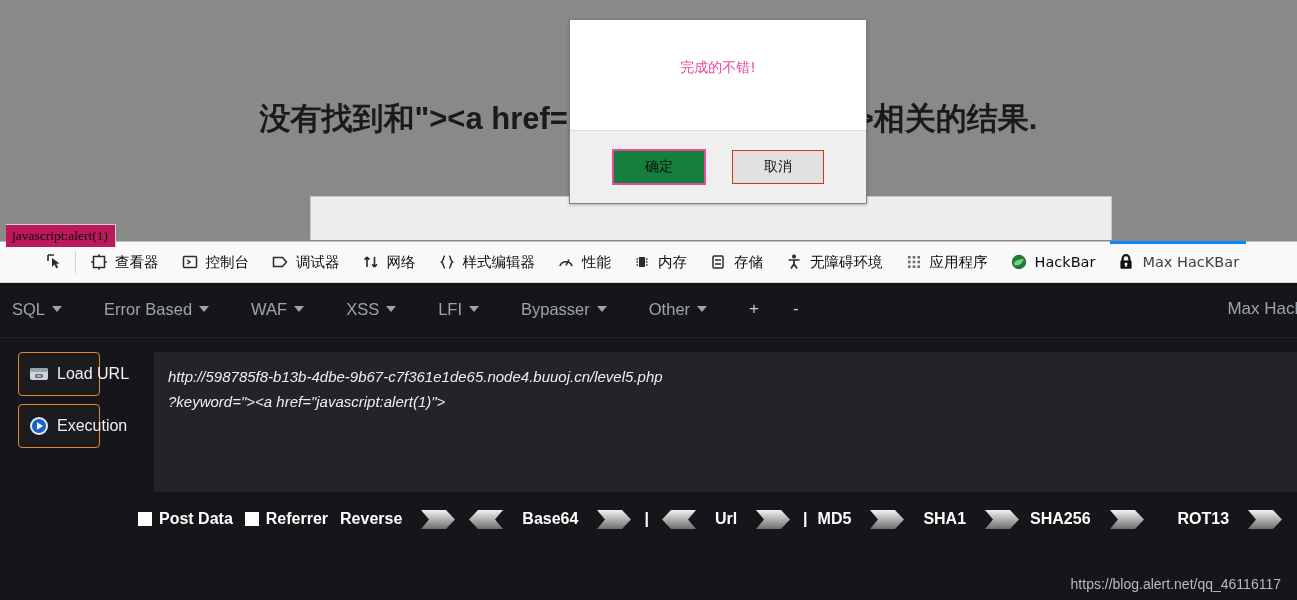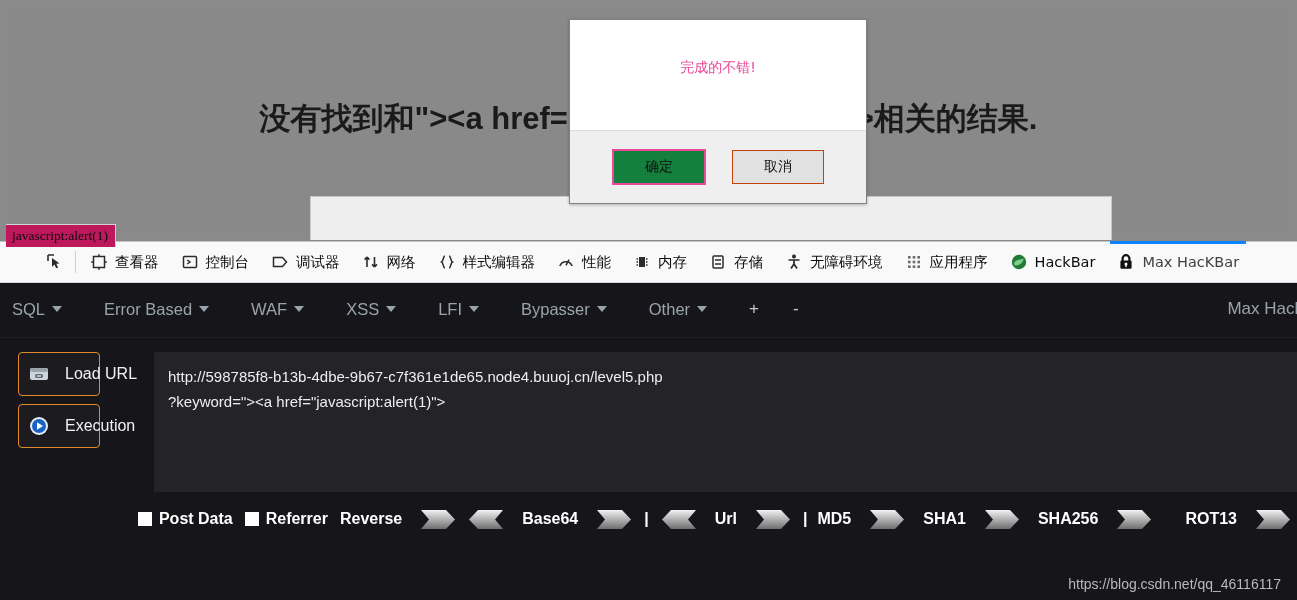--- a/index.html
+++ b/index.html
@@ -98,31 +98,31 @@
   .hb-plusminus{color:#c3c9ce;font-size:17px;margin-right:34px;cursor:default;}
   #hb-brand{
     position:absolute;right:-6px;top:50%;transform:translateY(-50%);
     color:#9aa4ad;font-size:17px;white-space:nowrap;
   }
 
   #hb-main{display:flex;padding:14px 0 0 0;height:140px;}
   #hb-buttons{width:120px;padding-left:18px;display:flex;flex-direction:column;gap:8px;}
   .hb-btn{
     width:82px;height:44px;border:1px solid #e08a2e;border-radius:4px;
-    background:#1b1b20;display:flex;align-items:center;gap:14px;padding-left:8px;
+    background:#1b1b20;display:flex;align-items:center;gap:6px;padding-left:8px;
     color:#f1f1f1;font-size:16px;white-space:nowrap;cursor:default;position:relative;
     box-sizing:border-box;
   }
   .hb-btn .btn-label{position:relative;z-index:2;}
   .hb-btn .bico{width:24px;height:24px;flex:0 0 24px;display:block;}
 
   #hb-textarea{
     flex:1;margin-left:16px;margin-right:0;background:#232328;
     color:#eeeeee;font-size:15px;line-height:25px;padding:12px 14px;
-    min-height:122px;box-sizing:border-box;overflow:hidden;
+    min-height:122px;box-sizing:border-box;overflow:hidden;font-style:italic;
   }
   #hb-textarea .line{white-space:pre;}
 
   #hb-bottom{
     display:flex;align-items:center;padding-left:138px;height:42px;margin-top:6px;
     color:#ffffff;font-weight:bold;font-size:16px;gap:0;
   }
   .cbx{
     width:14px;height:14px;background:#ffffff;display:inline-block;margin-right:7px;
     vertical-align:middle;cursor:default;
@@ -423,29 +423,29 @@
         </svg>
     </span>
 
     <span class="hb-op" style="margin-left:12px">SHA1</span>
     <span class="arrow-r">
       <svg viewBox="0 0 34 19" width="34" height="19">
           <path d="M0 0 H25 L34 9.5 L25 19 H0 L8 9.5 Z" fill="url(#gr)"></path>
         </svg>
     </span>
 
-    <span class="hb-op" style="margin-left:12px">SHA256</span>
+    <span class="hb-op" style="margin-left:4px">SHA256</span>
     <span class="arrow-r">
       <svg viewBox="0 0 34 19" width="34" height="19">
           <path d="M0 0 H25 L34 9.5 L25 19 H0 L8 9.5 Z" fill="url(#gr)"></path>
         </svg>
     </span>
 
     <span class="hb-op" style="margin-left:27px">ROT13</span>
     <span class="arrow-r">
       <svg viewBox="0 0 34 19" width="34" height="19">
           <path d="M0 0 H25 L34 9.5 L25 19 H0 L8 9.5 Z" fill="url(#gr)"></path>
         </svg>
     </span>
   </div>
 
-  <div id="watermark">https://blog.csdn.net/qq_46116117</div>
+  <div id="watermark">https://blog.alert.net/qq_46116117</div>
 </div>
 
 </body></html>

